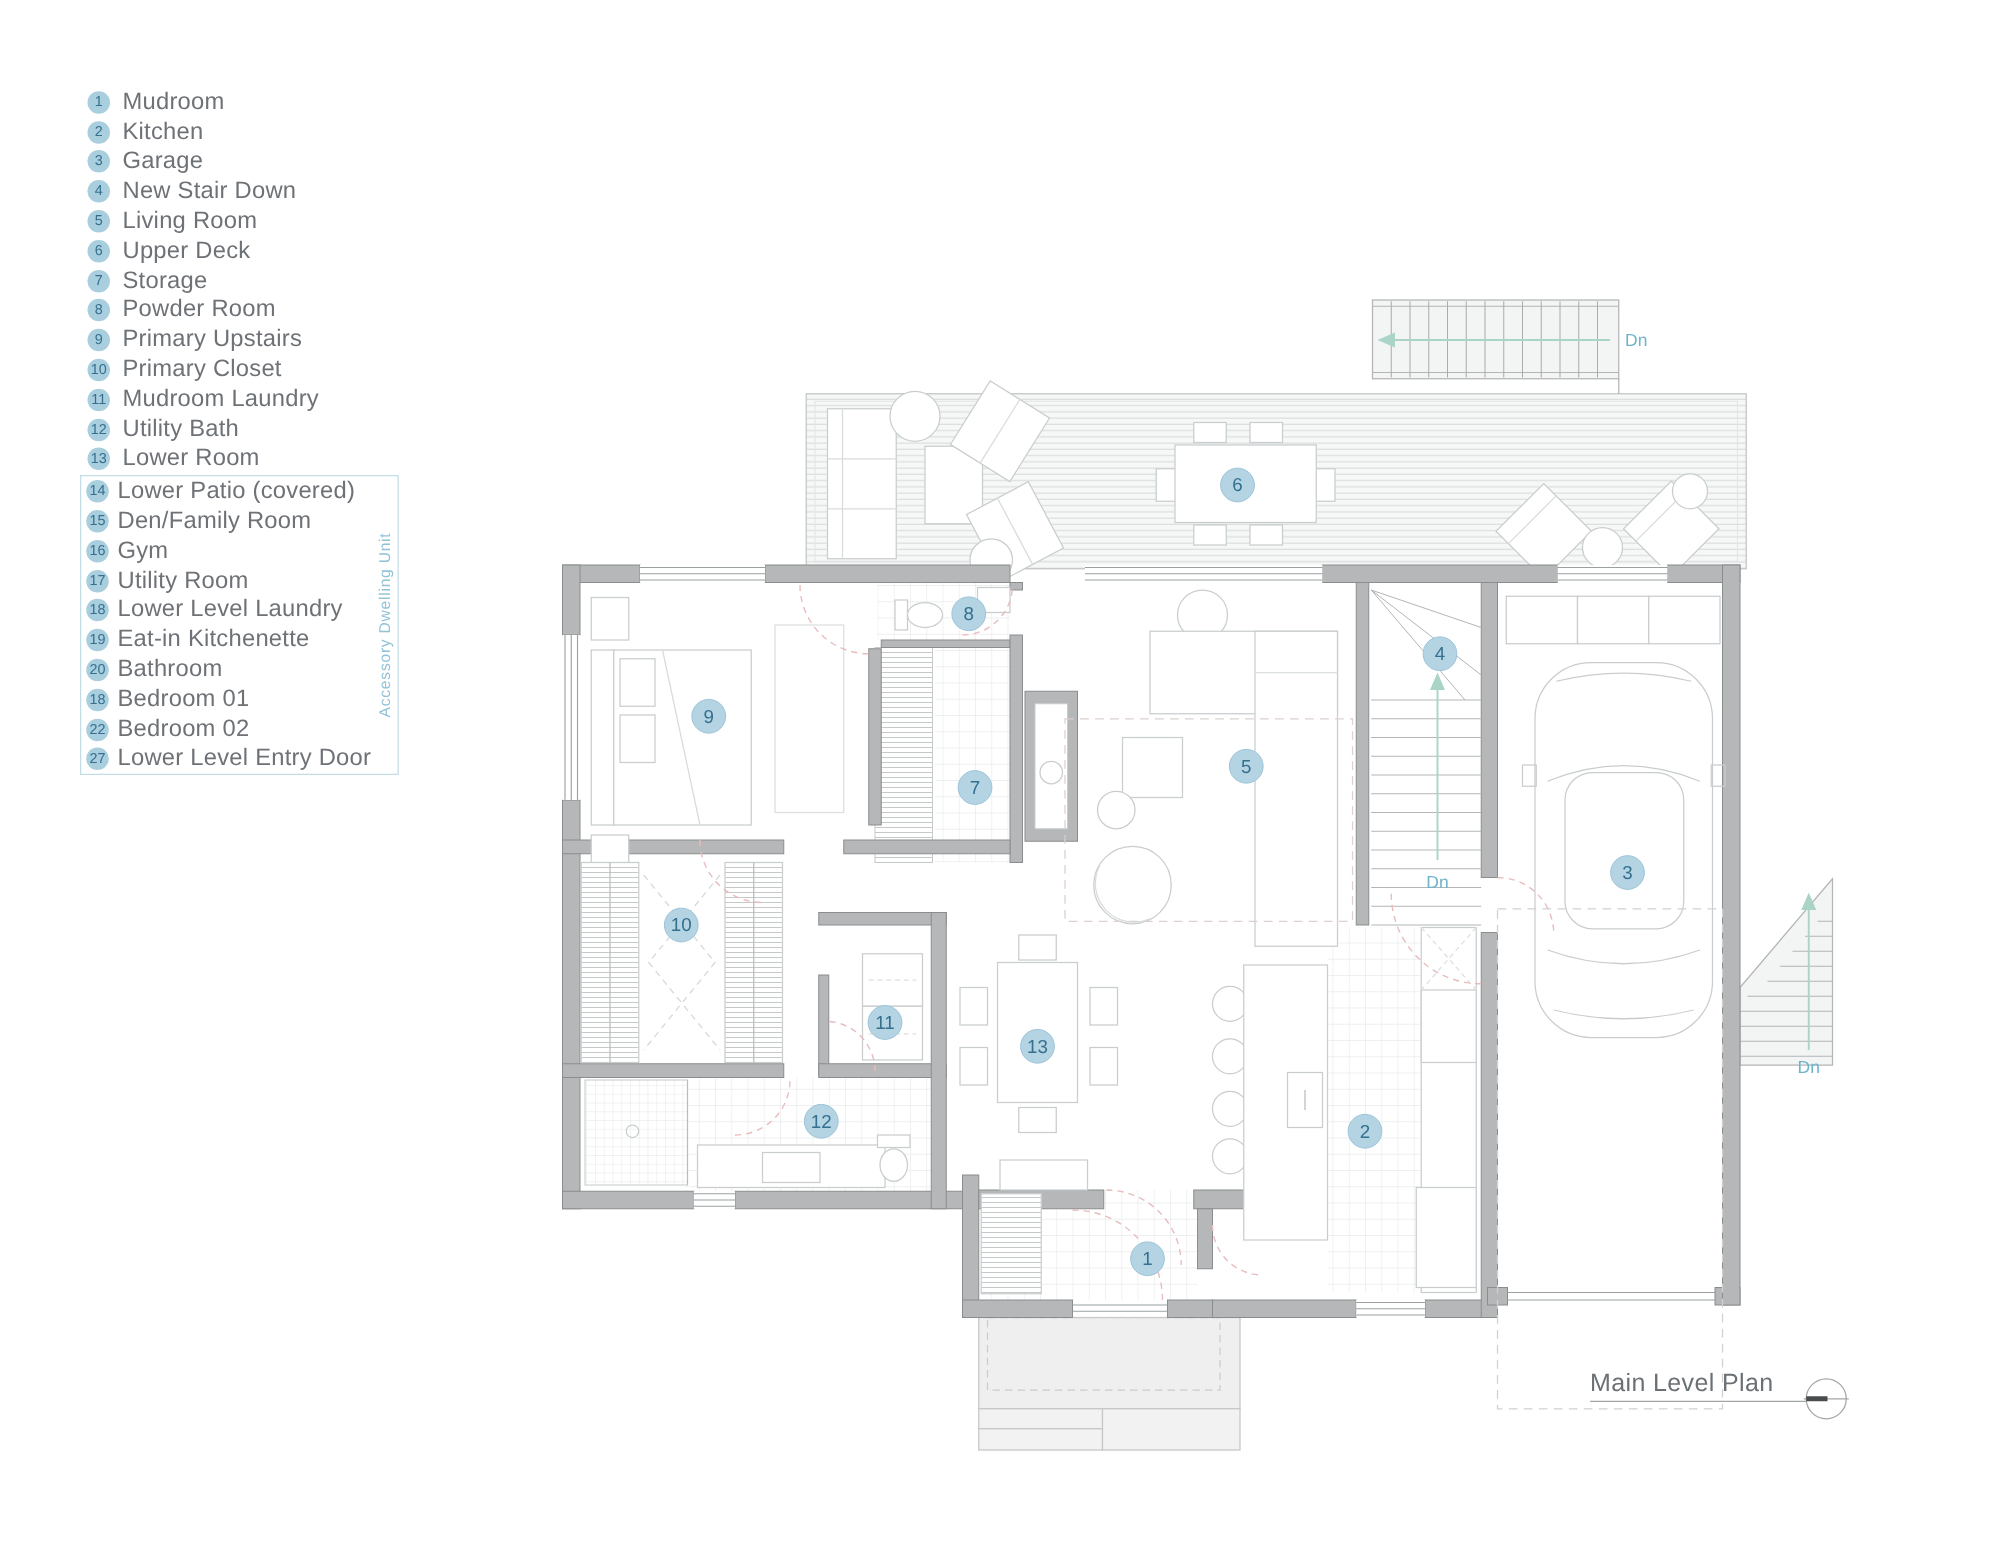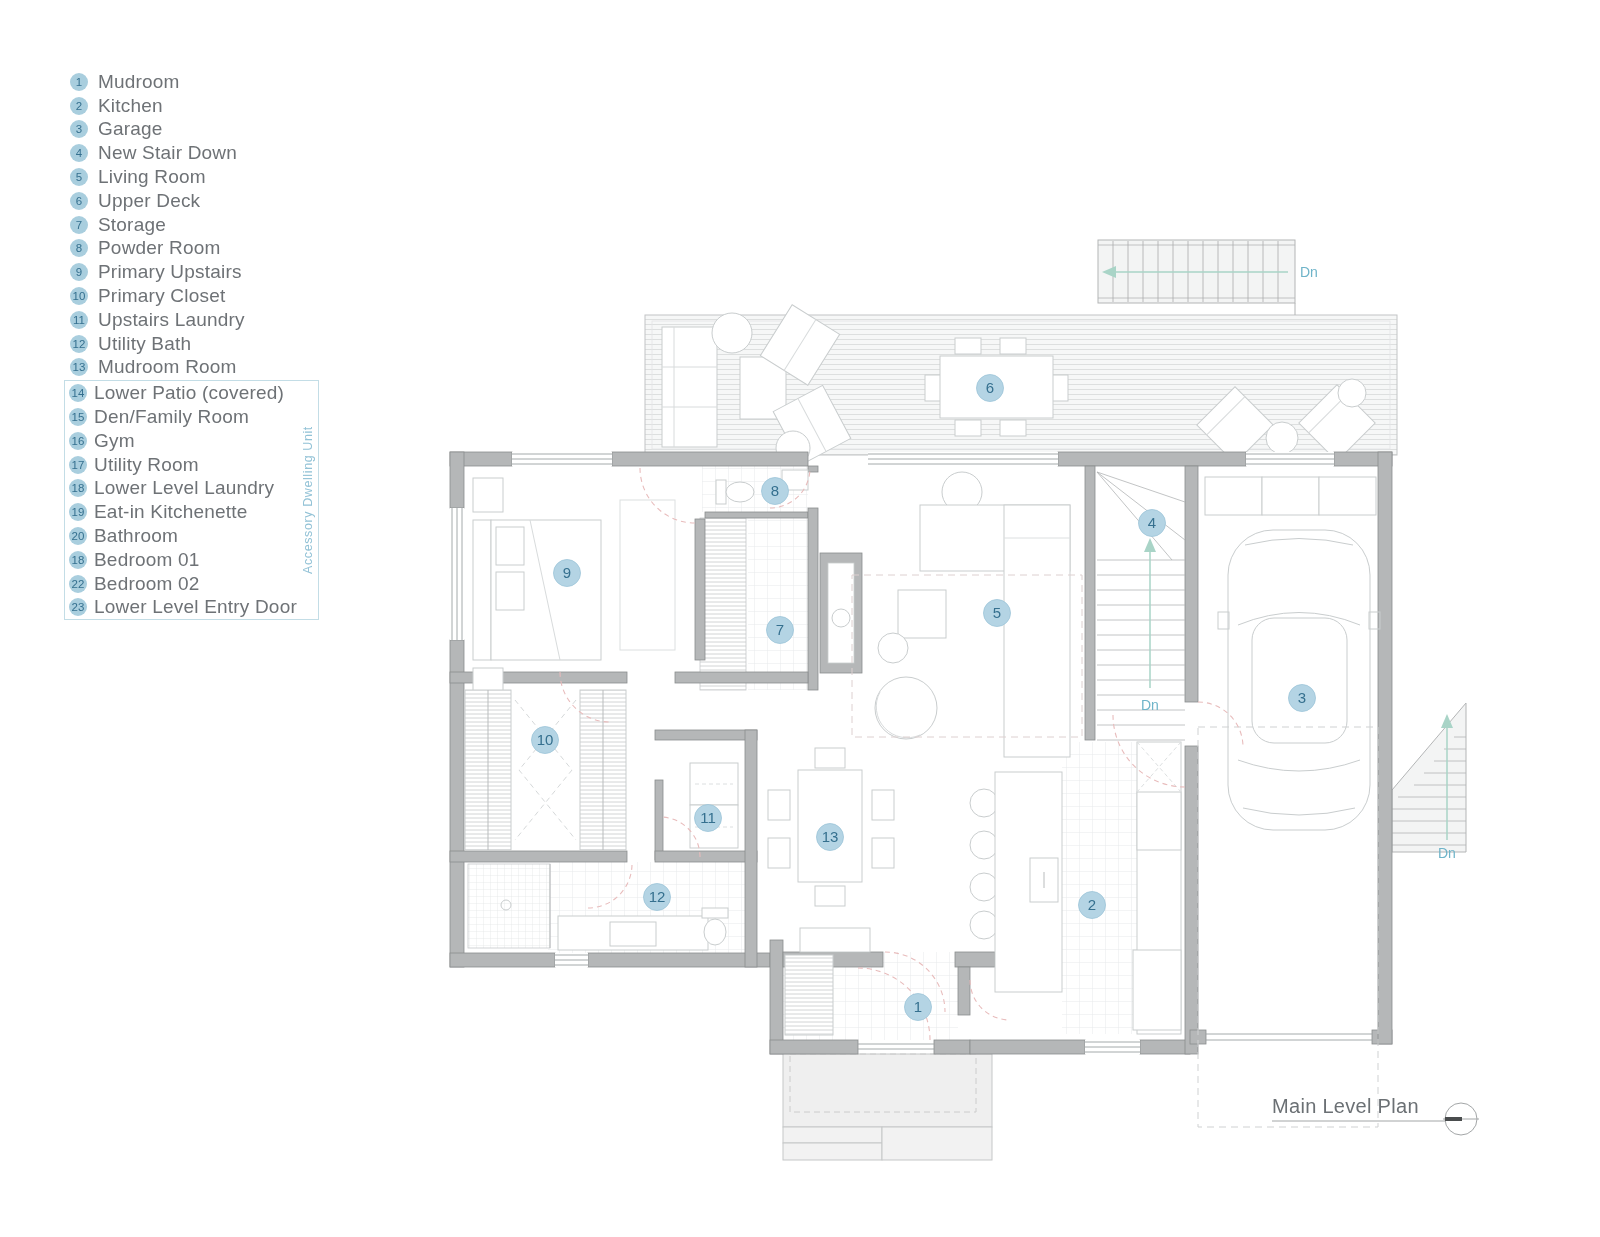--- a/index.html
+++ b/index.html
@@ -64,29 +64,29 @@
     <div class="lrow">
         <span class="lnum">9</span>
         <span class="llabel">Primary Upstairs</span>
       </div>
     <div class="lrow">
         <span class="lnum">10</span>
         <span class="llabel">Primary Closet</span>
       </div>
     <div class="lrow">
         <span class="lnum">11</span>
-        <span class="llabel">Upstairs Laundry</span>
+        <span class="llabel">Mudroom Laundry</span>
       </div>
     <div class="lrow">
         <span class="lnum">12</span>
         <span class="llabel">Utility Bath</span>
       </div>
     <div class="lrow">
         <span class="lnum">13</span>
-        <span class="llabel">Mudroom Room</span>
+        <span class="llabel">Lower Room</span>
       </div>
     <div class="adu-wrap">
       <div class="lrow">
           <span class="lnum">14</span>
           <span class="llabel">Lower Patio (covered)</span>
         </div>
       <div class="lrow">
           <span class="lnum">15</span>
           <span class="llabel">Den/Family Room</span>
         </div>
@@ -112,21 +112,21 @@
         </div>
       <div class="lrow">
           <span class="lnum">18</span>
           <span class="llabel">Bedroom 01</span>
         </div>
       <div class="lrow">
           <span class="lnum">22</span>
           <span class="llabel">Bedroom 02</span>
         </div>
       <div class="lrow">
-          <span class="lnum">23</span>
+          <span class="lnum">27</span>
           <span class="llabel">Lower Level Entry Door</span>
         </div>
       <span class="adu-label">Accessory Dwelling Unit</span>
     </div>
   </div>
 
   
   <svg width="1600" height="1237" viewBox="0 0 1600 1237">
     <defs>
       <pattern id="deckH" width="8" height="5" patternUnits="userSpaceOnUse">

